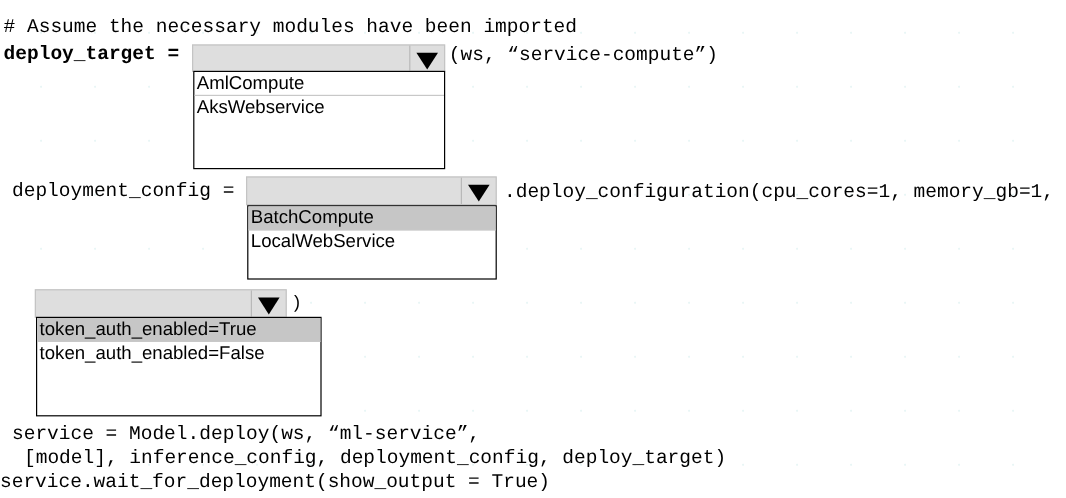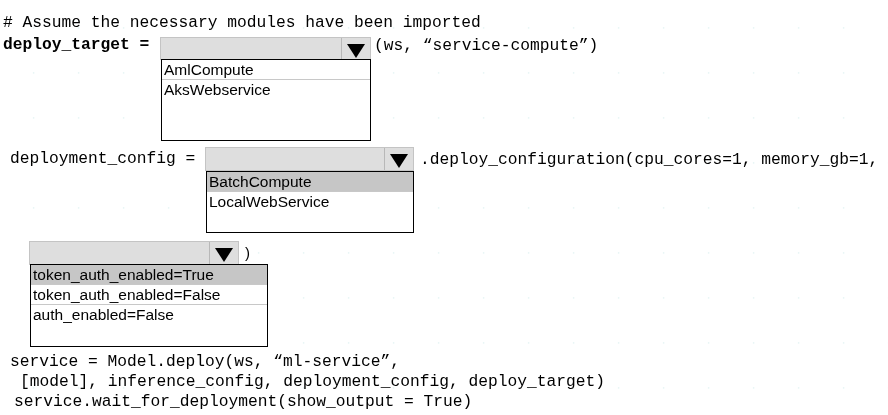--- a/index.html
+++ b/index.html
@@ -309,18 +309,17 @@
 <div class="dd-header" style="left:29px; top:241px; width:210px; height:24px;">
   <div class="dd-arrow">
     <div class="tri"></div>
   </div>
 </div>
 <div class="code" style="left:245px; top:243px; font-family:'Liberation Sans', sans-serif; font-size:15px;">)</div>
 
 <div class="dd-list" style="left:30px; top:264px; width:238px; height:83px;">
   <div class="dd-option selected">token_auth_enabled=True</div>
   <div class="dd-option">token_auth_enabled=False</div>
-  <div class="dd-option">auth_enabled=False</div>
 </div>
 
 <div class="code" style="left:10px; top:352px;">service = Model.deploy(ws, “ml-service”,</div>
 <div class="code" style="left:20px; top:372px;">[model], inference_config, deployment_config, deploy_target)</div>
-<div class="code" style="left:14px; top:392px;">service.wait_for_deployment(show_output = True)</div>
+<div class="code" style="left:0; top:392px;">service.wait_for_deployment(show_output = True)</div>
 
 </body></html>

